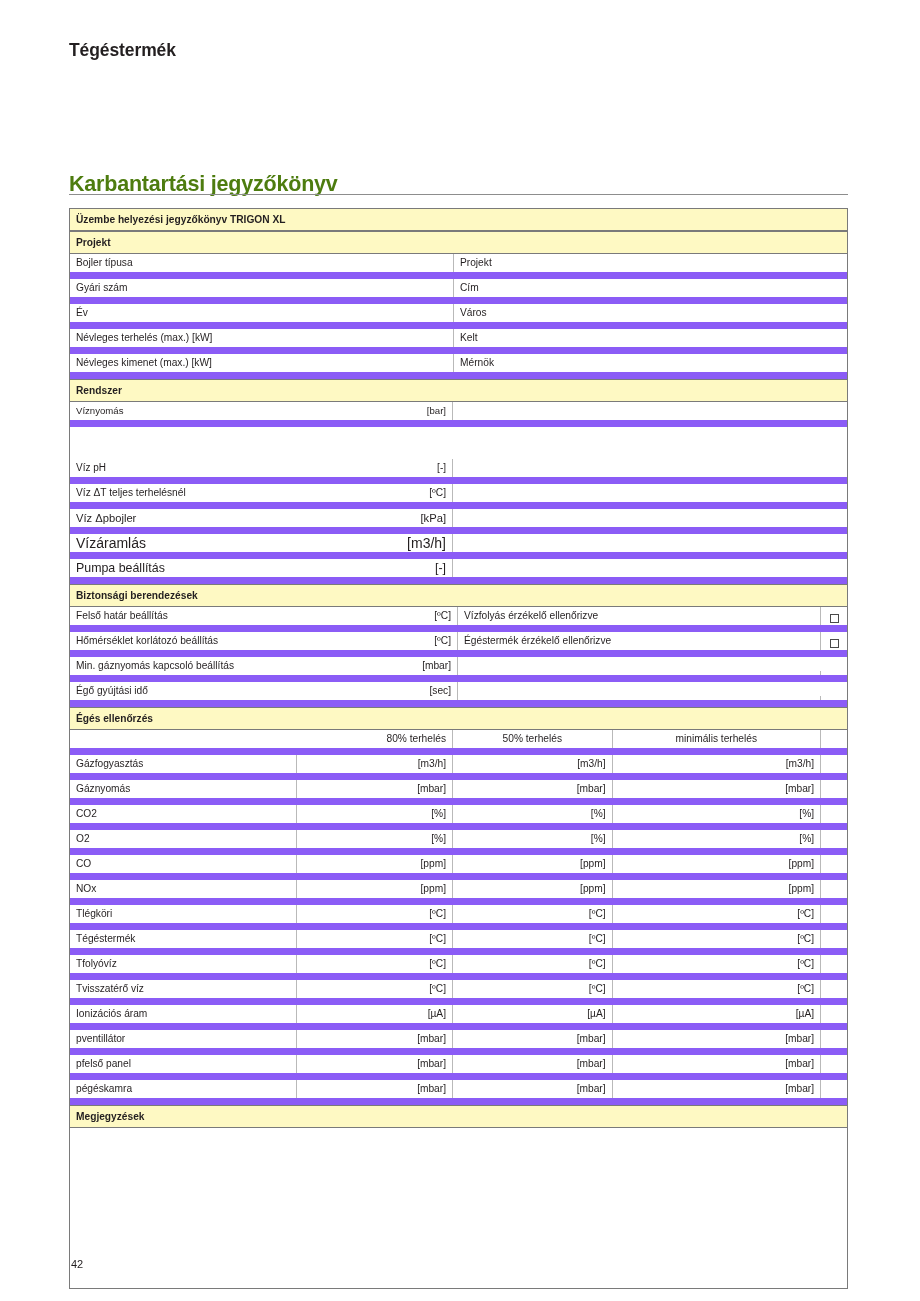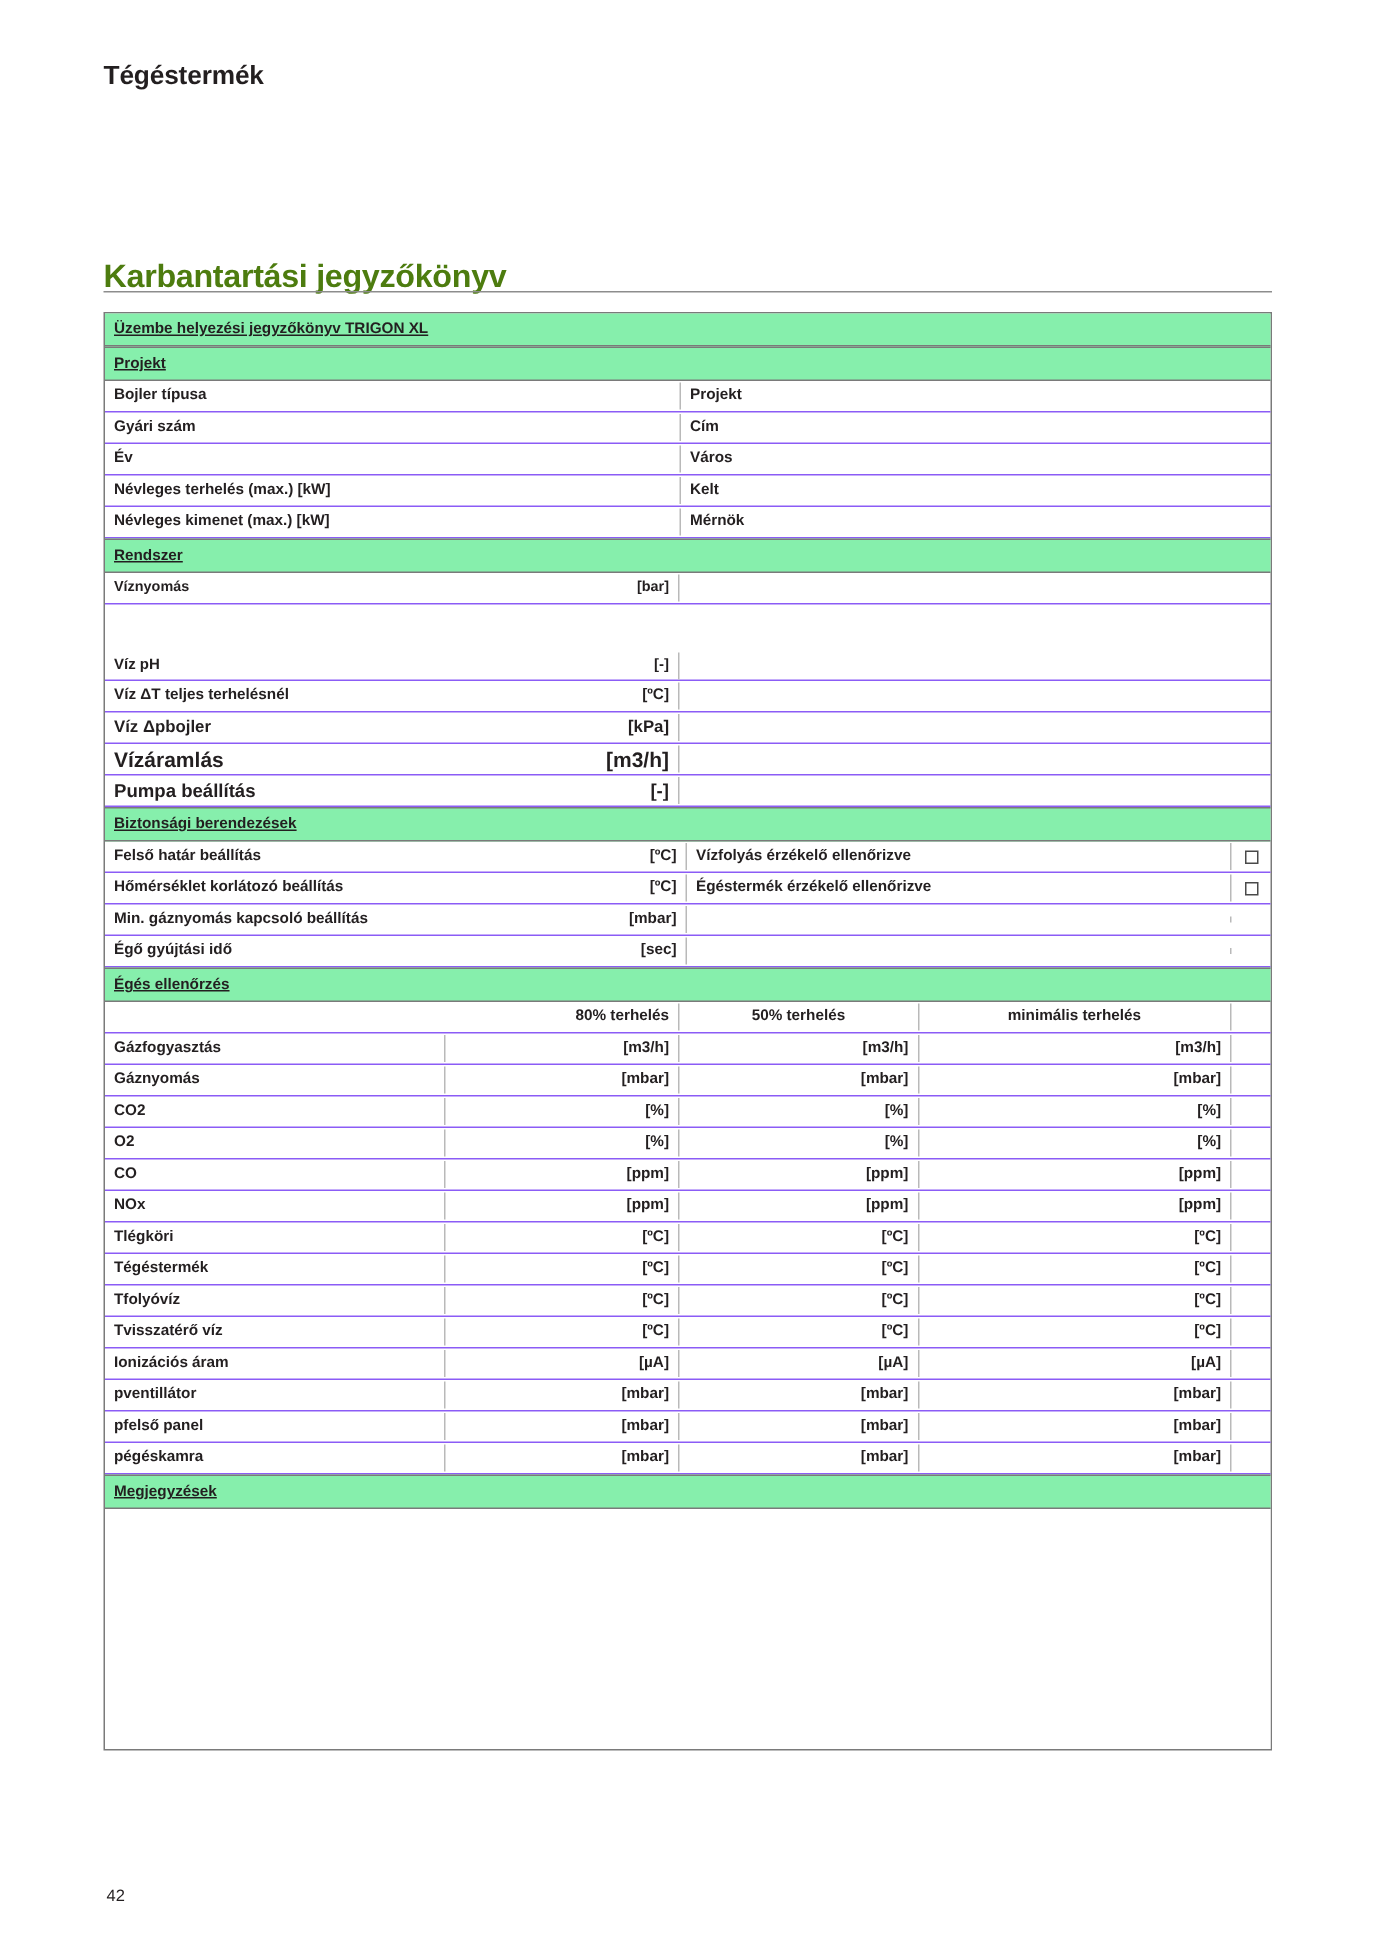--- a/index.html
+++ b/index.html
@@ -60,43 +60,41 @@
     left: 69px;
     top: 208px;
     width: 779px;
     border: 1px solid #7a7a7a;
     box-sizing: border-box;
     background: #fff;
   }
 
   .row {
     display: flex;
-    align-items: center;
-    border-bottom: 1px solid #8b5cf6;
+    align-items: flex-end;
+    border-bottom: 7px solid #8b5cf6;
     box-sizing: border-box;
     min-height: 21px;
-    font-weight: bold;
   }
   .row:last-child { border-bottom: none; }
 
   
   .band {
-    background: #86efac;
+    background: #fef9c3;
     border-bottom: 1px solid #7a7a7a;
     border-top: 1px solid #7a7a7a;
     font-weight: bold;
     font-size: 10.2px;
     padding: 3px 0 3px 6px;
     line-height: 15px;
     box-sizing: border-box;
     min-height: 21px;
     display: flex;
     align-items: center;
     color: #231f20;
-    text-decoration: underline;
   }
   .band.first { border-top: none; }
 
   .cell {
     box-sizing: border-box;
     padding: 2px 6px;
     display: flex;
     align-items: center;
     font-size: 10.2px;
     line-height: 14px;

